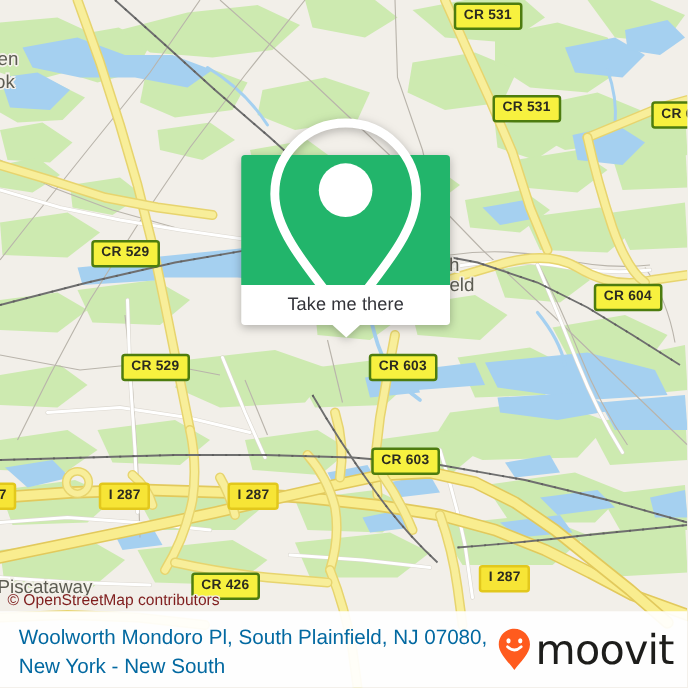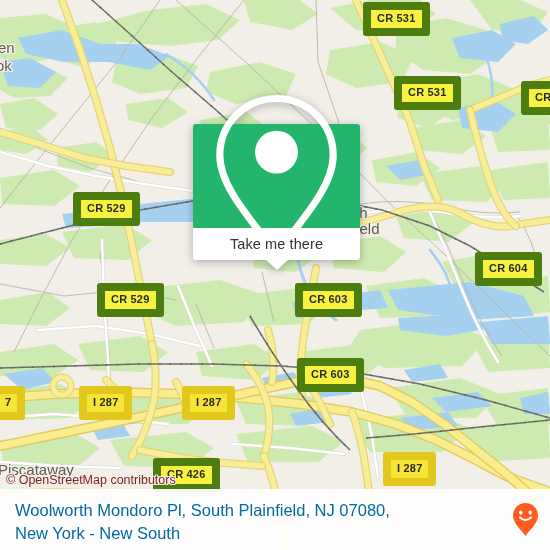--- a/index.html
+++ b/index.html
@@ -11,21 +11,21 @@
   #app{position:relative;width:550px;height:550px;overflow:hidden;background:#f2efe9;}
 
   
   #map{position:absolute;inset:0;width:550px;height:550px;background:#f2efe9;}
   #map svg{display:block;width:550px;height:550px;}
 
   
   .shield{
     position:absolute;
     background:#f7f13f;
-    border:8px solid #4d7c0f;
+    border:2px solid #4d7c0f;
     border-radius:3px;
     color:#2b2b20;
     font-weight:bold;
     font-size:11px;
     line-height:1;
     padding:3px 6px 4px 6px;
     letter-spacing:0.2px;
     white-space:nowrap;
     font-family:"Liberation Sans", sans-serif;
     box-sizing:border-box;
@@ -326,21 +326,21 @@
         <path class="railt" d="M250 316 Q272 354 298 390 Q322 424 350 450" stroke-width="7"></path>
       </g>
     </svg>
 
     <div>
       <div class="shield" style="left:363px;top:2px;">CR 531</div>
       <div class="shield" style="left:394px;top:76px;">CR 531</div>
       <div class="shield" style="left:521px;top:81px;">CR 6</div>
       <div class="shield" style="left:73px;top:192px;">CR 529</div>
       <div class="shield" style="left:97px;top:283px;">CR 529</div>
-      <div class="shield" style="left:475px;top:227px;margin-top:25px;">CR 604</div>
+      <div class="shield" style="left:475px;top:227px;">CR 604</div>
       <div class="shield" style="left:295px;top:283px;">CR 603</div>
       <div class="shield" style="left:297px;top:358px;">CR 603</div>
       <div class="shield i-shield" style="left:79px;top:386px;">I 287</div>
       <div class="shield i-shield" style="left:182px;top:386px;">I 287</div>
       <div class="shield i-shield" style="left:383px;top:452px;">I 287</div>
       <div class="shield i-shield" style="left:-9px;top:386px;">7</div>
       <div class="shield" style="left:153px;top:458px;">CR 426</div>
     </div>
 
     <div>
@@ -370,16 +370,17 @@
       <div>Woolworth Mondoro Pl, South Plainfield, NJ 07080,</div>
       <div>New York - New South</div>
     </div>
     <div id="moovit-logo">
       <svg class="mv-pin" viewBox="0 0 27 35">
         <path d="M13.5 1 C6.6 1 1 6.6 1 13.5 C1 21 9 27.5 13.5 34 C18 27.5 26 21 26 13.5 C26 6.6 20.4 1 13.5 1 Z" fill="#ff5b1e"></path>
         <ellipse cx="8.8" cy="10.6" rx="1.7" ry="2.1" fill="#ffffff"></ellipse>
         <ellipse cx="18.2" cy="10.6" rx="1.7" ry="2.1" fill="#ffffff"></ellipse>
         <path d="M8 15.4 Q13.5 20.6 19 15.4" fill="none" stroke="#ffffff" stroke-width="2.1" stroke-linecap="round"></path>
       </svg>
+      <span class="mv-word">moovit</span>
     </div>
   </div>
 
 </div>
 
 </body></html>

